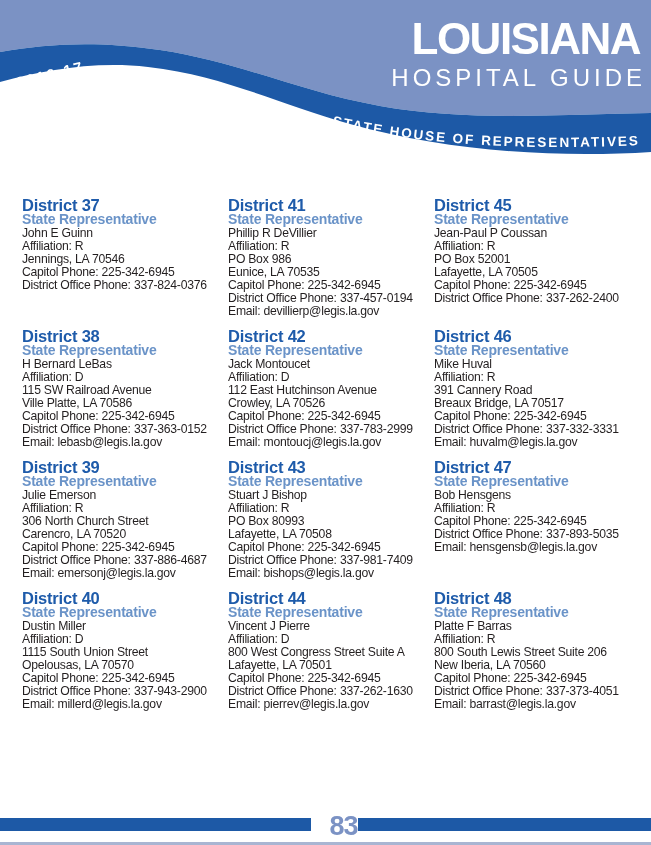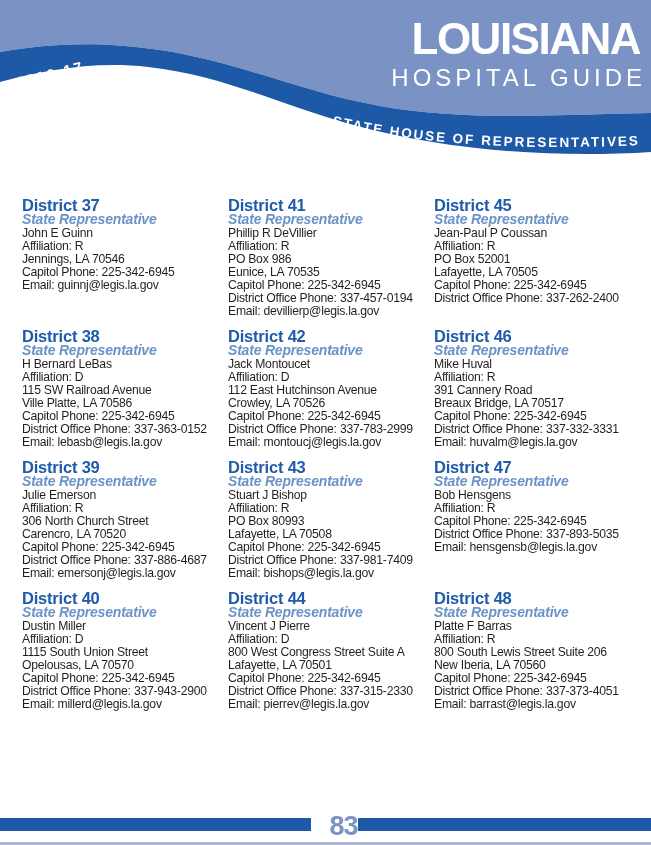--- a/index.html
+++ b/index.html
@@ -24,21 +24,21 @@
     grid-auto-flow:column;
     margin-top:28px;
   }
   .entry{overflow:visible;}
   .entry h3{
     margin:0;padding:0;
     font-size:16.5px;line-height:15px;font-weight:bold;
     color:#1e5baa;letter-spacing:-0.2px;
   }
   .entry .role{
-    font-size:14px;line-height:13.5px;font-weight:bold;font-style:italic;
+    font-size:14px;line-height:13.5px;font-weight:bold;
     color:#6a93c8;letter-spacing:-0.2px;
   }
   .entry .ln{
     font-size:12.2px;line-height:13.1px;color:#231f20;
     letter-spacing:-0.25px;white-space:nowrap;
   }
   .entry .ln:first-of-type{margin-top:1px;}
   
   .footer-bar{position:absolute;height:13px;top:818px;background:#1d59a6;}
   .footer-bar.left{left:0;width:311px;}
@@ -68,21 +68,21 @@
 
 <div class="directory">
 
   <div class="entry">
     <h3>District 37</h3>
     <div class="role">State Representative</div>
     <div class="ln">John E Guinn</div>
     <div class="ln">Affiliation: R</div>
     <div class="ln">Jennings, LA 70546</div>
     <div class="ln">Capitol Phone: 225-342-6945</div>
-    <div class="ln">Email: guinnj@legis.la.gov</div>
+    <div class="ln">District Office Phone: 337-824-0376</div>
   </div>
 
   <div class="entry">
     <h3>District 38</h3>
     <div class="role">State Representative</div>
     <div class="ln">H Bernard LeBas</div>
     <div class="ln">Affiliation: D</div>
     <div class="ln">115 SW Railroad Avenue</div>
     <div class="ln">Ville Platte, LA 70586</div>
     <div class="ln">Capitol Phone: 225-342-6945</div>
@@ -151,21 +151,21 @@
   </div>
 
   <div class="entry">
     <h3>District 44</h3>
     <div class="role">State Representative</div>
     <div class="ln">Vincent J Pierre</div>
     <div class="ln">Affiliation: D</div>
     <div class="ln">800 West Congress Street Suite A</div>
     <div class="ln">Lafayette, LA 70501</div>
     <div class="ln">Capitol Phone: 225-342-6945</div>
-    <div class="ln">District Office Phone: 337-315-2330</div>
+    <div class="ln">District Office Phone: 337-262-1630</div>
     <div class="ln">Email: pierrev@legis.la.gov</div>
   </div>
 
   <div class="entry">
     <h3>District 45</h3>
     <div class="role">State Representative</div>
     <div class="ln">Jean-Paul P Coussan</div>
     <div class="ln">Affiliation: R</div>
     <div class="ln">PO Box 52001</div>
     <div class="ln">Lafayette, LA 70505</div>

